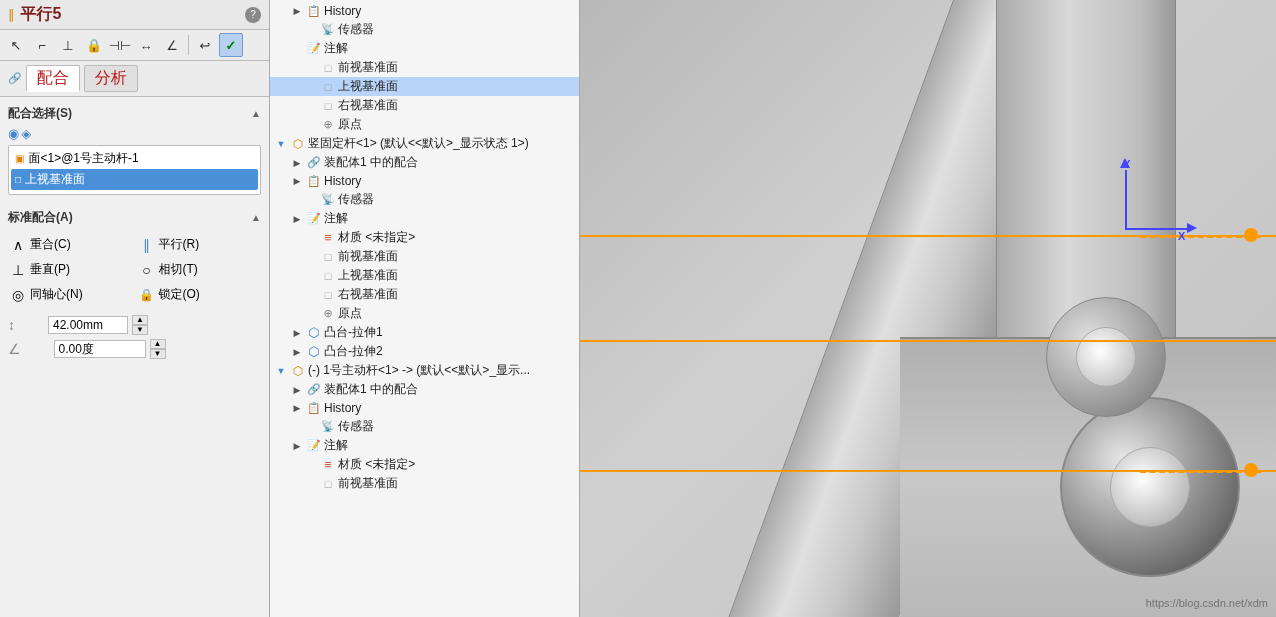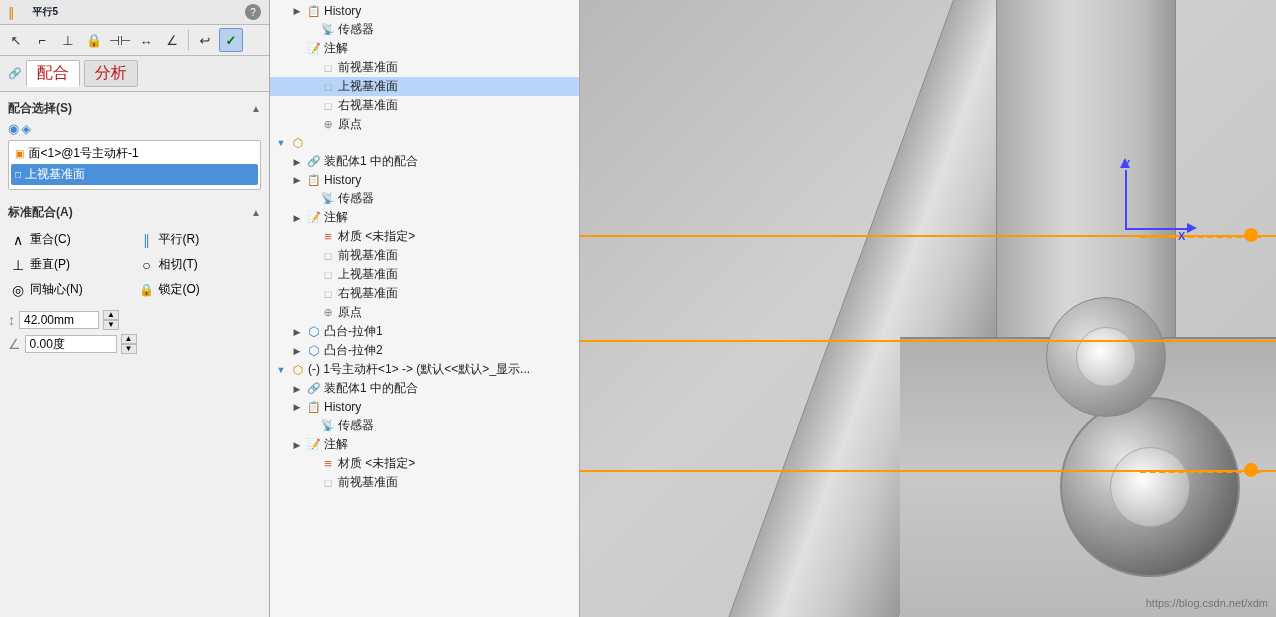--- a/index.html
+++ b/index.html
@@ -4,21 +4,21 @@
   <style>
     * { box-sizing: border-box; margin: 0; padding: 0; }
     body { font-family: 'Microsoft YaHei', Arial, sans-serif; font-size: 12px; background: #d0d0d0; overflow: hidden; width: 1276px; height: 617px; }
 
     .main-container { display: flex; width: 1276px; height: 617px; position: relative; }
 
     
     .left-panel { width: 270px; height: 617px; background: #f0f0f0; border-right: 1px solid #aaa; display: flex; flex-direction: column; flex-shrink: 0; }
 
     .panel-header { background: #e8e8e8; padding: 4px 8px; border-bottom: 1px solid #bbb; display: flex; align-items: center; gap: 6px; }
-    .panel-title { font-size: 10px; font-weight: bold; color: #0f172a; margin-left: 12px; }
+    .panel-title { font-size: 16px; font-weight: bold; color: #7f1d1d; }
     .help-icon { width: 16px; height: 16px; border-radius: 50%; background: #888; color: white; font-size: 10px; display: flex; align-items: center; justify-content: center; margin-left: auto; }
 
     .toolbar-row { display: flex; align-items: center; gap: 2px; padding: 3px 4px; border-bottom: 1px solid #bbb; background: #ececec; flex-wrap: wrap; }
     .tb-btn { width: 24px; height: 24px; border: 1px solid transparent; background: transparent; display: flex; align-items: center; justify-content: center; cursor: pointer; font-size: 13px; color: #333; border-radius: 2px; }
     .tb-btn.active { background: #b8d0f0; border-color: #7099cc; }
     .tb-sep { width: 1px; height: 20px; background: #bbb; margin: 0 2px; }
 
     .tab-row { display: flex; align-items: center; gap: 4px; padding: 4px 8px; border-bottom: 1px solid #bbb; background: #ececec; }
     .tab-btn { padding: 2px 10px; border: 1px solid #bbb; background: #e0e0e0; border-radius: 2px; cursor: pointer; font-size: 16px; color: #b91c1c; }
     .tab-btn.active { background: #fff; border-bottom-color: #fff; }
@@ -30,21 +30,21 @@
     .selection-box { background: #fff; border: 1px solid #bbb; border-radius: 2px; margin: 2px 0; padding: 2px; min-height: 50px; }
     .sel-item { padding: 2px 4px; cursor: pointer; border-radius: 2px; display: flex; align-items: center; gap: 4px; }
     .sel-item.selected { background: #4a90d9; color: white; }
 
     .std-match-section { padding: 4px 8px; }
     .match-grid { display: grid; grid-template-columns: 1fr 1fr; gap: 4px; margin-top: 4px; }
     .match-item { display: flex; align-items: center; gap: 4px; padding: 2px; cursor: pointer; }
     .match-icon { width: 16px; height: 16px; display: flex; align-items: center; justify-content: center; font-size: 11px; }
 
     .field-row { display: flex; align-items: center; gap: 4px; padding: 2px 8px; }
-    .field-input { border: 1px solid #bbb; background: #fff; padding: 1px 4px; font-size: 12px; width: 90px; }
+    .field-input { border: 1px solid #bbb; background: #fff; padding: 1px 4px; font-size: 12px; width: 90px; margin-left: 29px; }
     .spin-btn { display: flex; flex-direction: column; }
     .spin-up, .spin-down { width: 16px; height: 10px; border: 1px solid #bbb; background: #e8e8e8; display: flex; align-items: center; justify-content: center; font-size: 8px; cursor: pointer; line-height: 1; }
 
     .align-section { padding: 4px 8px; }
     .align-label { font-weight: bold; font-size: 12px; color: #333; margin-bottom: 4px; }
 
     
     .tree-panel { width: 310px; height: 617px; background: #f5f5f5; border-right: 1px solid #aaa; overflow-y: auto; flex-shrink: 0; }
     .tree-item { display: flex; align-items: center; gap: 2px; padding: 1px 0; cursor: pointer; white-space: nowrap; padding-left: 4px; }
     .tree-item.highlighted { background: #b0c8f0; }
@@ -211,20 +211,21 @@
     </div>
     <div class="tree-item" style="padding-left: 34px;">
       <span class="ti-arrow"></span>
       <span class="ti-icon icon-origin">⊕</span>
       <span class="ti-text">原点</span>
     </div>
 
     <div class="tree-item" style="padding-left: 4px;">
       <span class="ti-arrow" style="color:#4488cc;">▼</span>
       <span class="ti-icon" style="color:#cc8800; font-size:12px;">⬡</span>
+      <span class="ti-text">竖固定杆&lt;1&gt; (默认&lt;&lt;默认&gt;_显示状态 1&gt;)</span>
     </div>
     <div class="tree-item" style="padding-left: 20px;">
       <span class="ti-arrow">▶</span>
       <span class="ti-icon icon-mate">🔗</span>
       <span class="ti-text">装配体1 中的配合</span>
     </div>
     <div class="tree-item" style="padding-left: 20px;">
       <span class="ti-arrow">▶</span>
       <span class="ti-icon icon-history">📋</span>
       <span class="ti-text">History</span>

